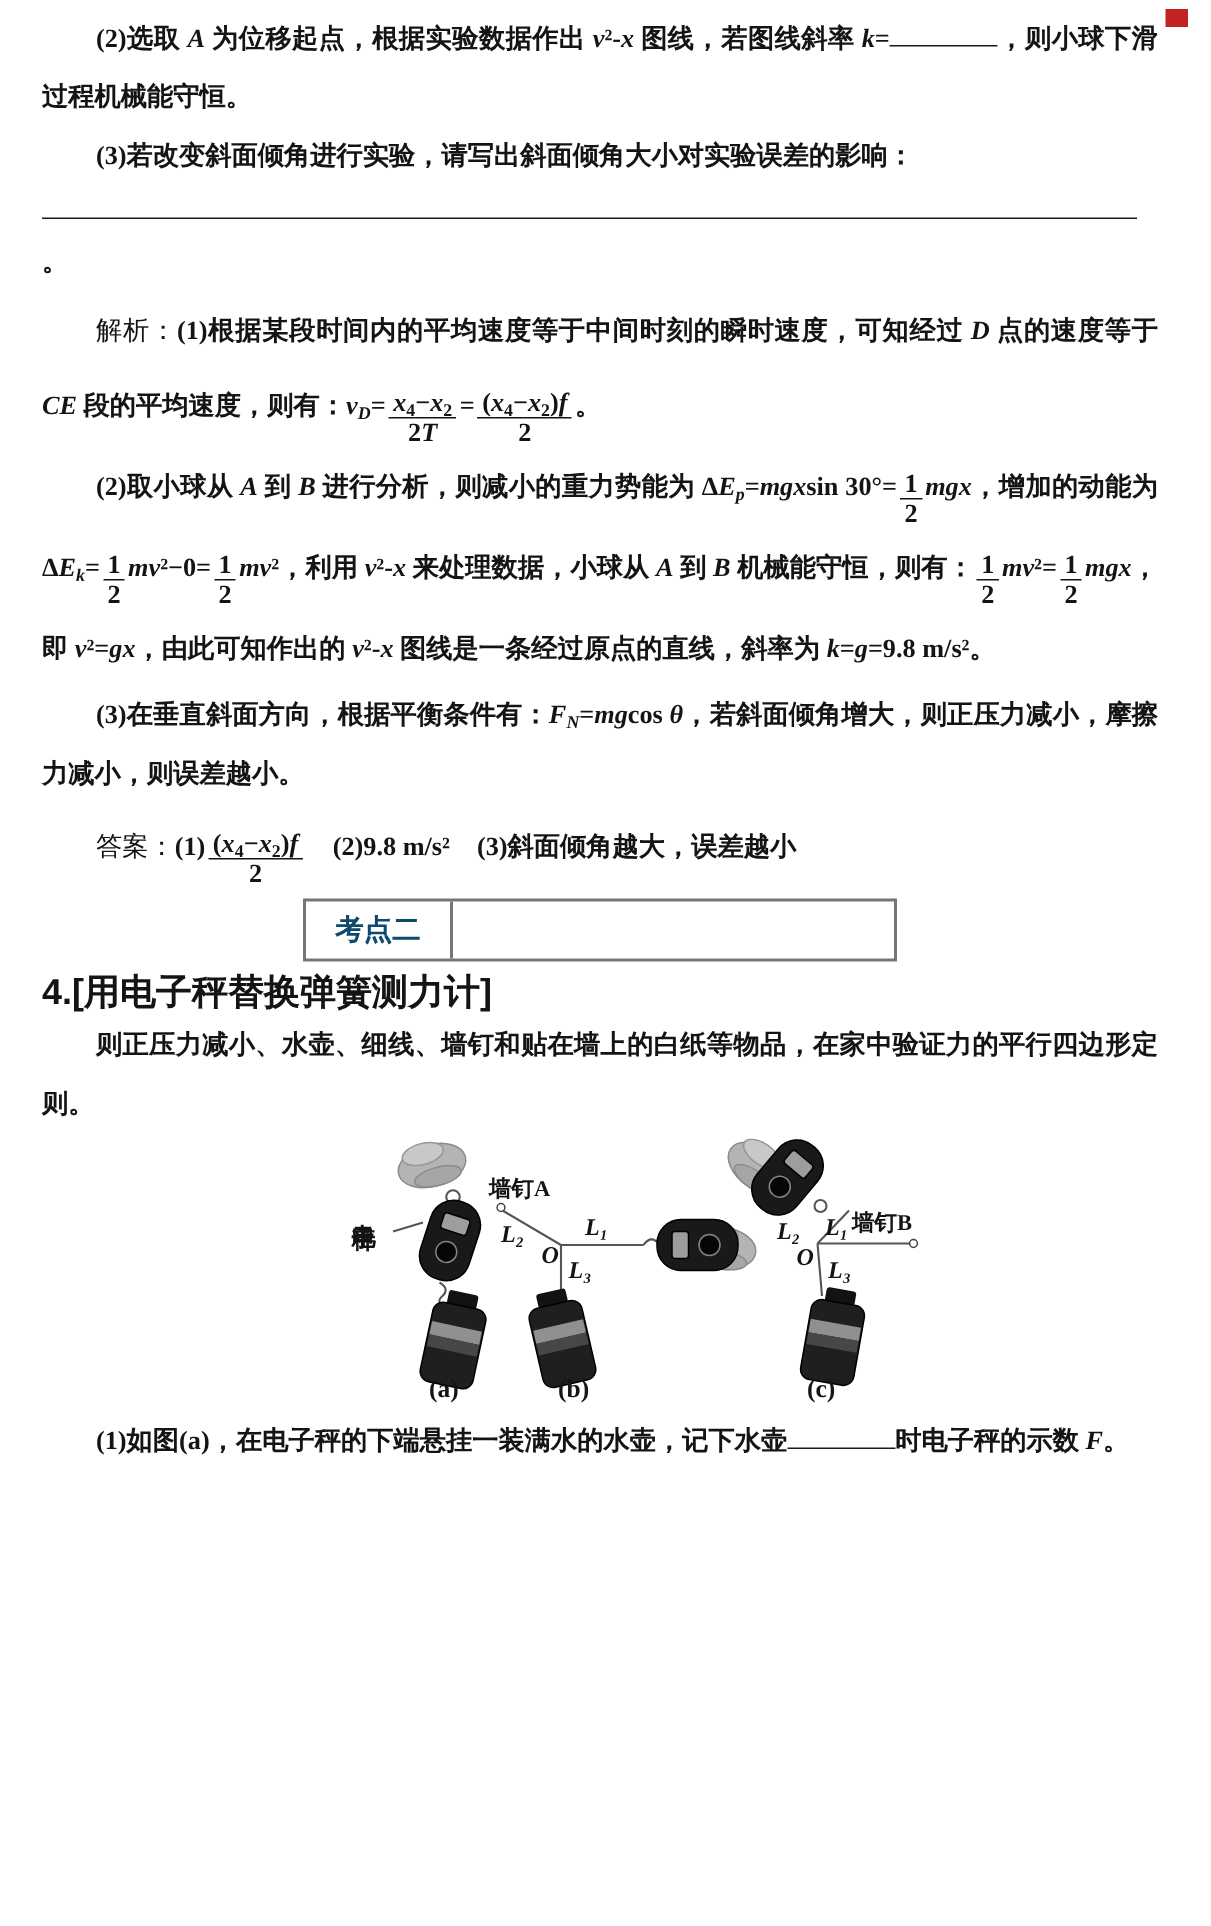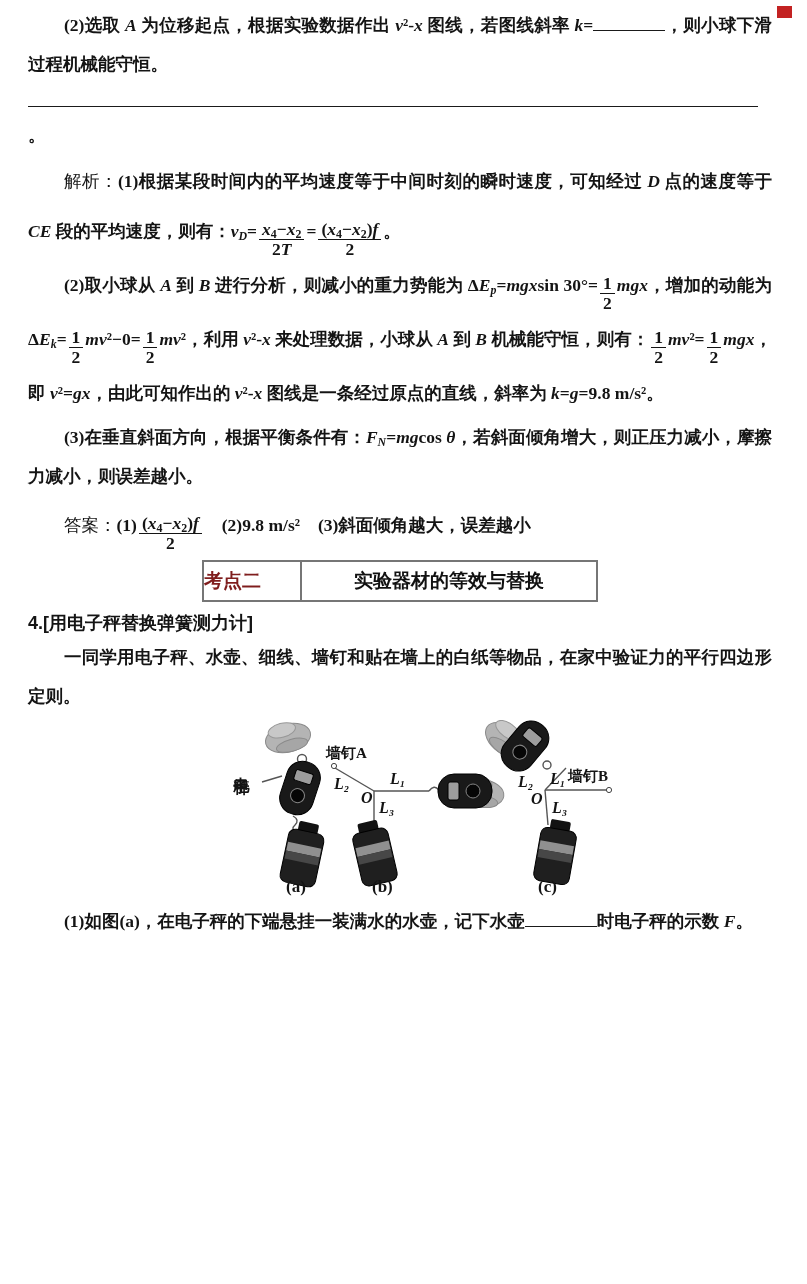--- a/index.html
+++ b/index.html
@@ -17,54 +17,54 @@
   sub{font-size:68%;vertical-align:-0.28em;line-height:0;}
   .blank{display:inline-block;height:0.95em;border-bottom:1.6px solid #1a1a1a;
          vertical-align:baseline;text-indent:0;}
   .gap{display:inline-block;}
   .frac{display:inline-block;vertical-align:-1.05em;text-align:center;line-height:1.12;
         margin:0 2px;text-indent:0;}
   .frac .fn{display:block;border-bottom:1.6px solid #141414;padding:0 3px;}
   .frac .fd{display:block;padding:0 3px;text-align:center;}
   .topic-box{width:392px;margin:6px auto 6px auto;border:2px solid #767676;display:flex;
              background:#fff;}
-  .topic-left{width:96px;border-right:2px solid #767676;text-align:left;padding:6px 0;
-              font-family:"Liberation Sans","DejaVu Sans",sans-serif;font-weight:800;font-size:19px;color:#7f1d1d;}
+  .topic-left{width:96px;border-right:2px solid #767676;text-align:center;padding:6px 0;
+              font-family:"Liberation Sans","DejaVu Sans",sans-serif;font-weight:800;font-size:19px;color:#0c4a6e;}
   .topic-right{flex:1;text-align:center;padding:6px 0;
                font-family:"Liberation Sans","DejaVu Sans",sans-serif;font-weight:800;font-size:19px;color:#111;}
-  .item-head{margin:2px 0 0 0;font-size:18px;line-height:30px;font-weight:800;
+  .item-head{margin:2px 0 0 0;font-size:24px;line-height:30px;font-weight:800;
              font-family:"Liberation Sans","DejaVu Sans",sans-serif;}
   .figure{margin:4px 0 2px 150px;width:460px;height:180px;}
   .sline{stroke:#555;stroke-width:1.4;fill:none;}
   .flabel{font-family:"Liberation Serif",serif;font-style:italic;font-weight:600;font-size:16px;fill:#141414;}
   .znlabel{font-family:"Liberation Serif",serif;font-weight:700;font-size:15px;fill:#141414;}
   .clabel{font-family:"Liberation Serif",serif;font-weight:600;font-size:17px;fill:#141414;}
   .vlabel{writing-mode:vertical-rl;font-family:"Liberation Serif",serif;font-weight:700;
           font-size:16px;fill:#141414;letter-spacing:2px;}
 </style>
 </head>
 <body>
 
 <div class="page">
   <div class="red-marker" style="background: rgb(195, 34, 34);"></div>
 
   <p class="para indent">(2)选取 <i>A</i> 为位移起点，根据实验数据作出 <i>v</i>²-<i>x</i> 图线，若图线斜率 <i>k</i>=<span class="blank" style="width: 72px;"></span>，则小球下滑过程机械能守恒。</p>
+  <p class="para indent">(3)若改变斜面倾角进行实验，请写出斜面倾角大小对实验误差的影响：</p>
   <p class="para blankline"><span class="blank" style="width: 730px;"></span>。</p>
   <p class="para indent tall" style="margin-top:4px"><b class="lead">解析：</b>(1)根据某段时间内的平均速度等于中间时刻的瞬时速度，可知经过 <i>D</i> 点的速度等于 <i>CE</i> 段的平均速度，则有：<i>v</i><sub style="font-style: italic;">D</sub>=<span class="frac"><span class="fn"><i>x</i><sub>4</sub>−<i>x</i><sub>2</sub></span><span class="fd">2<i>T</i></span></span>=<span class="frac"><span class="fn">(<i>x</i><sub>4</sub>−<i>x</i><sub>2</sub>)<i>f</i></span><span class="fd">2</span></span>。</p>
   <p class="para indent tall">(2)取小球从 <i>A</i> 到 <i>B</i> 进行分析，则减小的重力势能为 Δ<i>E</i><sub style="font-style: italic;">p</sub>=<i>mgx</i>sin 30°=<span class="frac"><span class="fn">1</span><span class="fd">2</span></span><i>mgx</i>，增加的动能为 Δ<i>E</i><sub style="font-style: italic;">k</sub>=<span class="frac"><span class="fn">1</span><span class="fd">2</span></span><i>mv</i>²−0=<span class="frac"><span class="fn">1</span><span class="fd">2</span></span><i>mv</i>²，利用 <i>v</i>²-<i>x</i> 来处理数据，小球从 <i>A</i> 到 <i>B</i> 机械能守恒，则有：<span class="frac"><span class="fn">1</span><span class="fd">2</span></span><i>mv</i>²=<span class="frac"><span class="fn">1</span><span class="fd">2</span></span><i>mgx</i>，即 <i>v</i>²=<i>gx</i>，由此可知作出的 <i>v</i>²-<i>x</i> 图线是一条经过原点的直线，斜率为 <i>k</i>=<i>g</i>=9.8 m/s²。</p>
   <p class="para indent">(3)在垂直斜面方向，根据平衡条件有：<i>F</i><sub style="font-style: italic;">N</sub>=<i>mg</i>cos <i>θ</i>，若斜面倾角增大，则正压力减小，摩擦力减小，则误差越小。</p>
   <p class="para indent" style="line-height:58px"><b class="lead">答案：</b>(1)<span class="frac"><span class="fn">(<i>x</i><sub>4</sub>−<i>x</i><sub>2</sub>)<i>f</i></span><span class="fd">2</span></span><span class="gap" style="width: 18px;"></span>(2)9.8 m/s²<span class="gap" style="width: 18px;"></span>(3)斜面倾角越大，误差越小</p>
 
   <div class="topic-box">
     <div class="topic-left">考点二</div>
-    <div class="topic-right">实验器材的等效与替换</div>
   </div>
 
   <p class="para item-head">4.[用电子秤替换弹簧测力计]</p>
-  <p class="para indent">一同学用电子秤、水壶、细线、墙钉和贴在墙上的白纸等物品，在家中验证力的平行四边形定则。</p>
+  <p class="para indent">则正压力减小、水壶、细线、墙钉和贴在墙上的白纸等物品，在家中验证力的平行四边形定则。</p>
 
   <div class="figure">
     <svg width="460" height="180" viewBox="0 0 460 180">
       <defs>
         <g id="hand">
           <ellipse rx="23" ry="14" fill="#b4b4b4" stroke="#8a8a8a"></ellipse>
           <ellipse cx="-4" cy="-9" rx="14" ry="7" fill="#c8c8c8" stroke="#979797"></ellipse>
           <ellipse cx="2" cy="8" rx="16" ry="6" fill="#a6a6a6" stroke="#8a8a8a"></ellipse>
         </g>
         <g id="scale">

